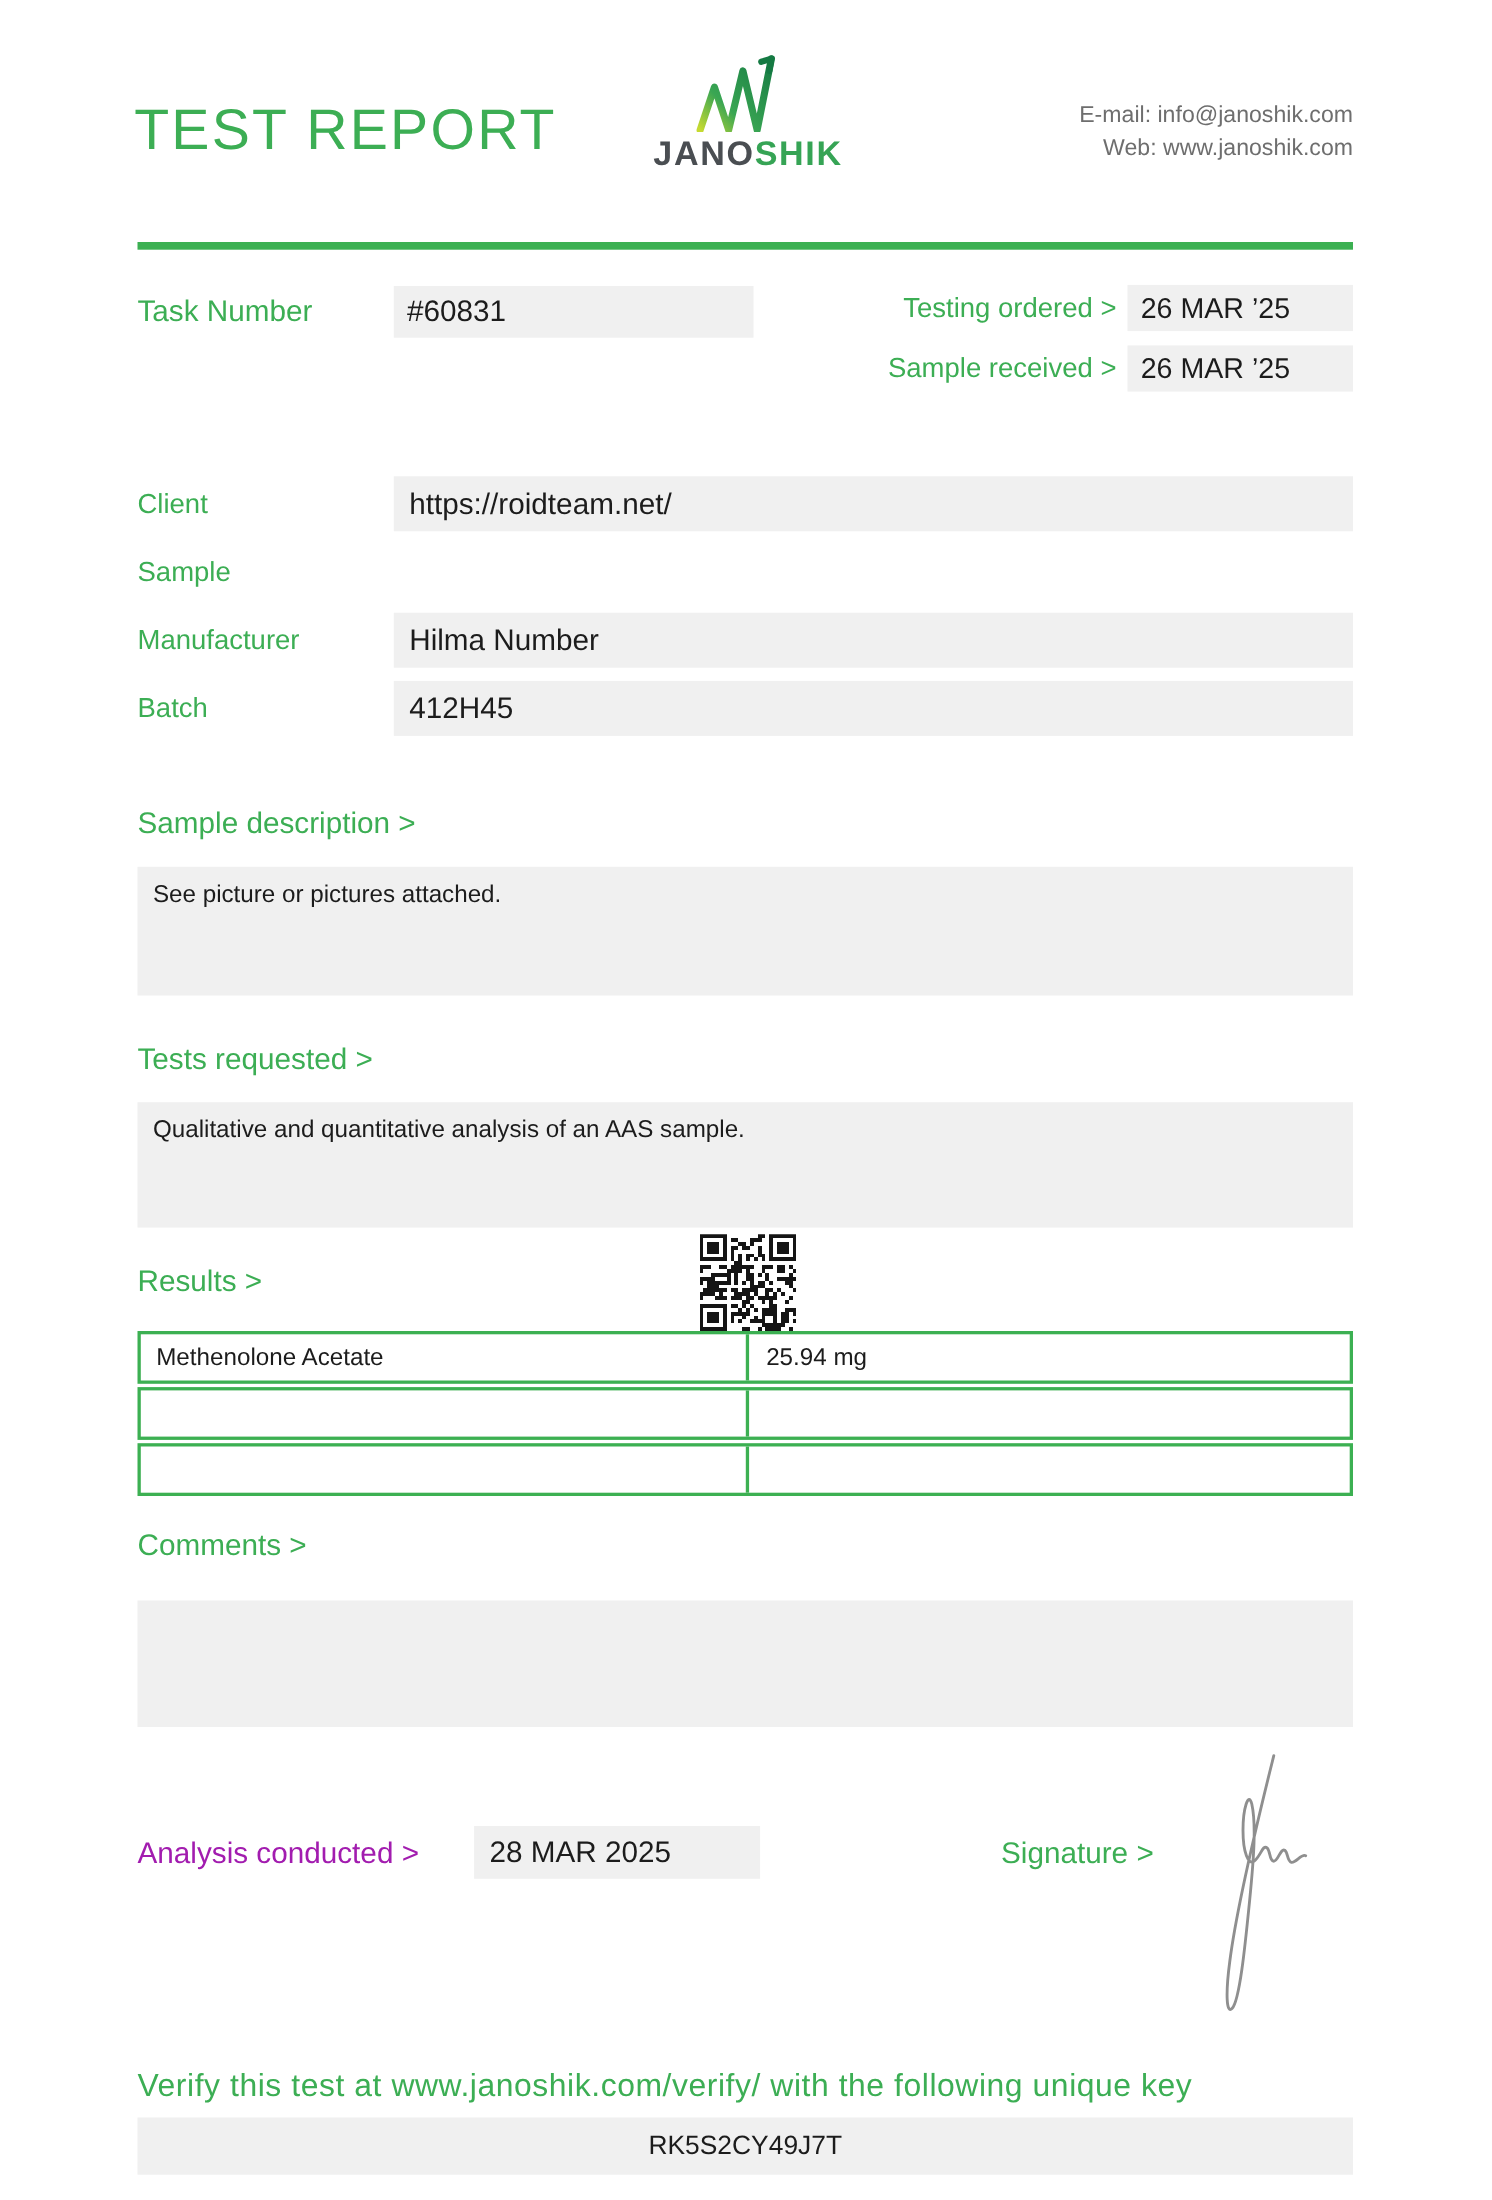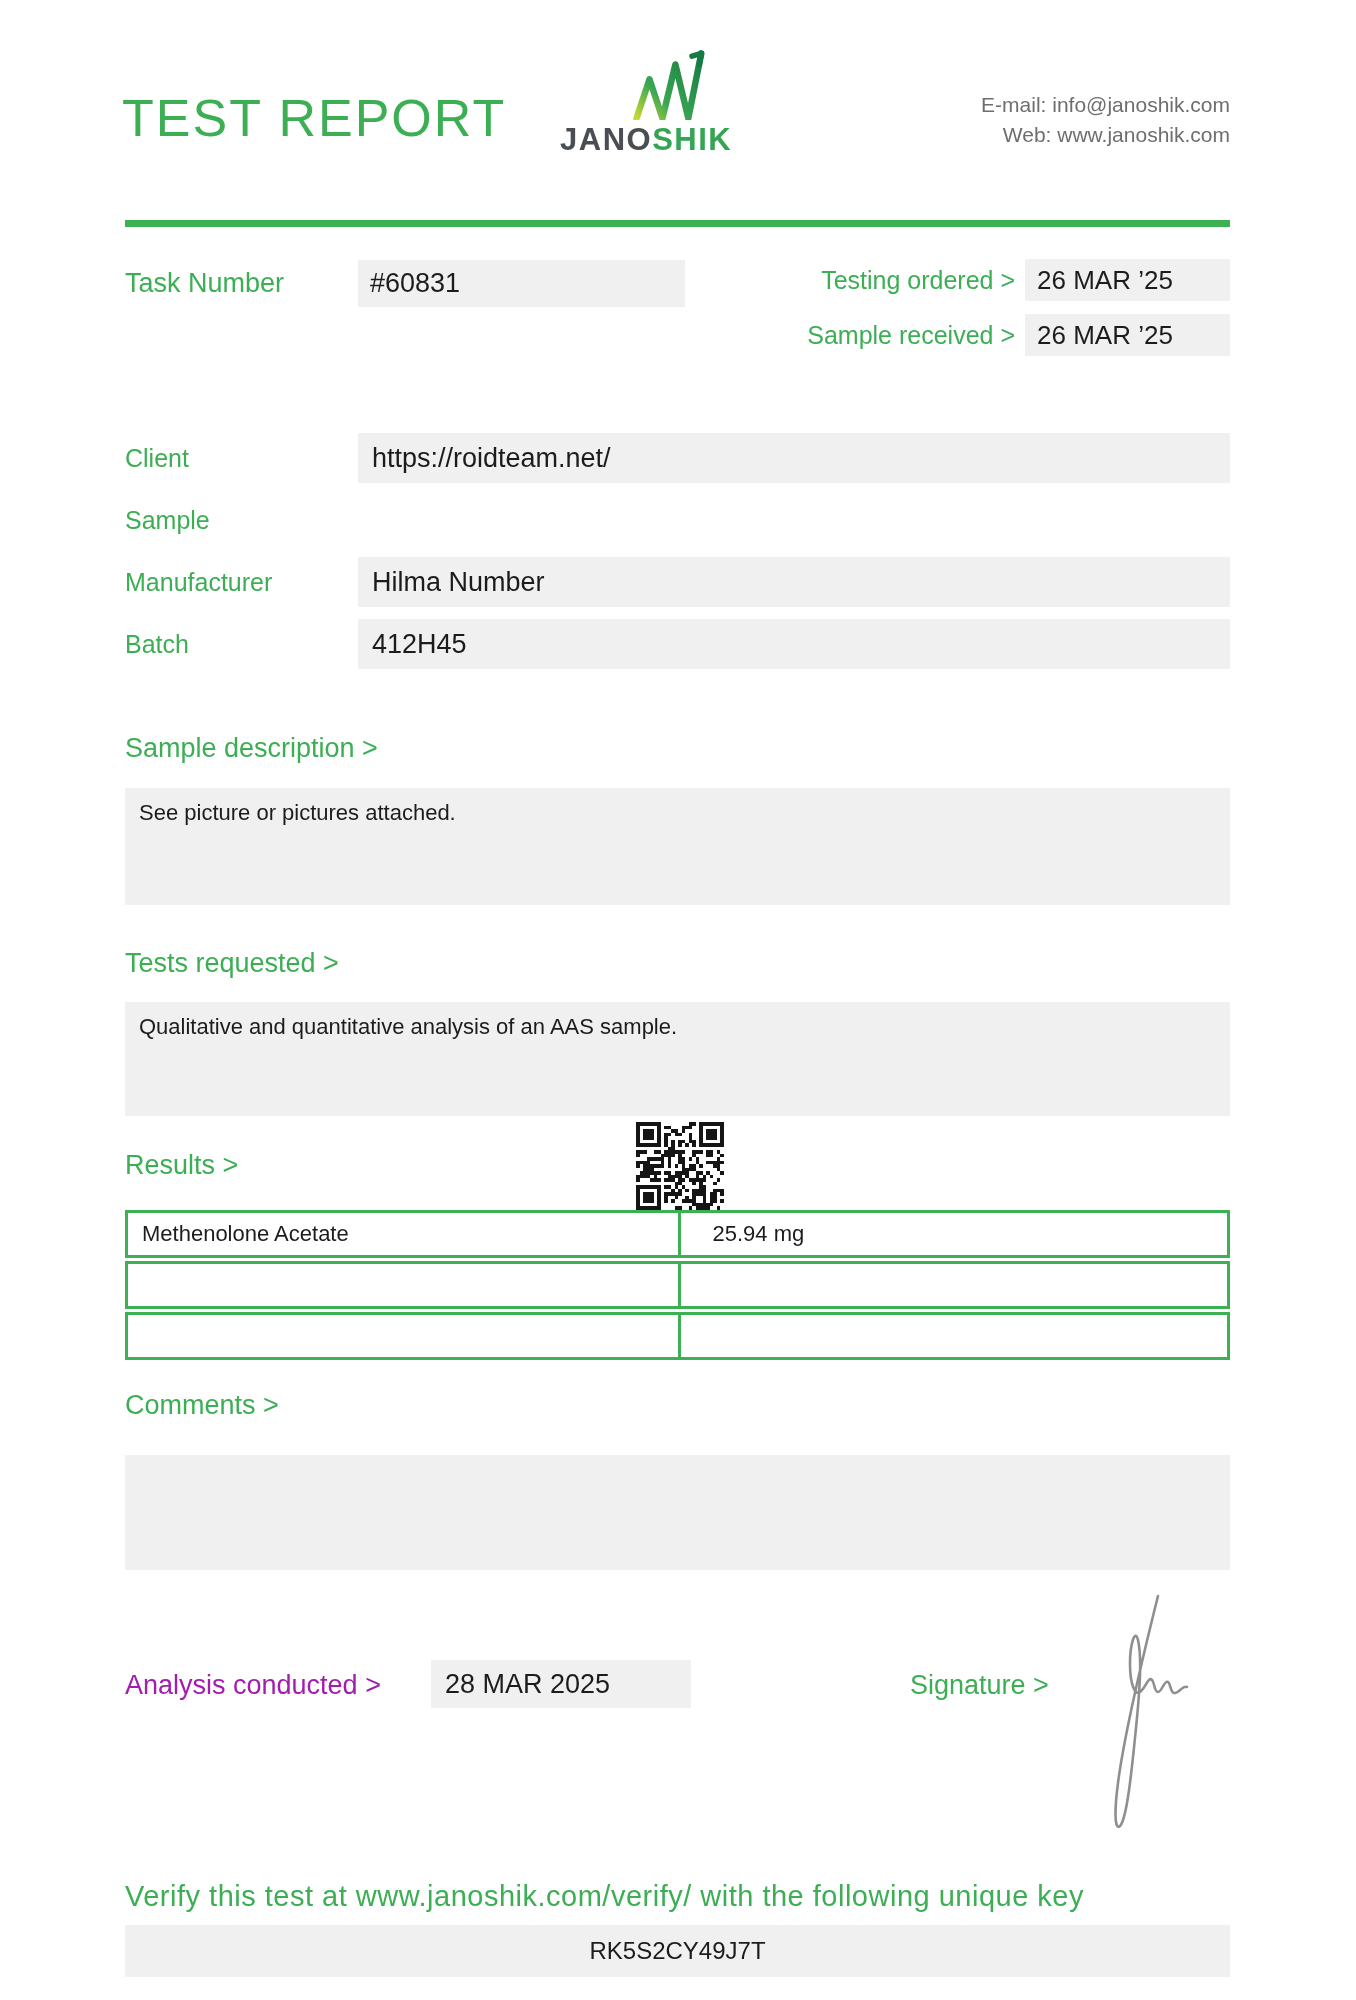--- a/index.html
+++ b/index.html
@@ -9,21 +9,21 @@
     background:#ffffff;
     font-family:"Liberation Sans", sans-serif;
     color:#1c1c1c;
     overflow:hidden;
   }
   .abs{position:absolute;}
   .graybox{background:#f0f0f0;}
 
   
   .title{left:122px;top:88px;font-size:52px;letter-spacing:2px;color:#3cae54;font-weight:400;}
-  .logo{left:560px;top:46px;width:240px;}
+  .logo{left:560px;top:46px;width:240px;text-align:center;}
   .logo-icon{display:block;margin:0 auto;width:104px;height:74px;}
   .logo-text{font-size:31px;font-weight:700;letter-spacing:1.5px;margin-top:2px;}
   .logo-text .dark{color:#4a4e52;}
   .logo-text .grn{color:#36a455;}
   .contact{right:126px;top:90px;text-align:right;font-size:21px;color:#6e6e6e;line-height:30px;}
 
   .rule{left:125px;top:220px;width:1105px;height:7px;background:#3cb052;}
 
   
   .task-label{left:125px;top:268px;font-size:27px;color:#3cae54;}
@@ -39,21 +39,21 @@
 
   
   .sec-head{left:125px;font-size:27px;color:#3cae54;}
   .sec-box{left:125px;width:1105px;box-sizing:border-box;font-size:22px;padding:12px 14px;}
 
   
   .qr{left:636px;top:1122px;width:88px;height:88px;}
   .rtable{left:125px;top:1210px;width:1105px;}
   .trow{display:flex;height:48px;border:3px solid #3cb052;box-sizing:border-box;margin-bottom:3px;background:#fff;}
   .tcell{flex:1 1 50%;display:flex;align-items:center;font-size:22px;padding-left:14px;box-sizing:border-box;}
-  .tcell.right{border-left:3px solid #3cb052;padding-left:32px;}
+  .tcell.right{border-left:3px solid #3cb052;padding-left:16px;}
 
   
   .analysis-label{left:125px;top:1670px;font-size:27px;color:#a21caf;}
   .analysis-box{left:431px;top:1660px;width:260px;height:48px;line-height:48px;font-size:27px;padding-left:14px;box-sizing:border-box;}
   .sig-label{left:910px;top:1670px;font-size:27px;color:#3cae54;}
   .sig{left:1080px;top:1588px;width:120px;height:250px;}
   .verify-text{left:125px;top:1880px;width:1110px;font-size:29px;color:#3cae54;letter-spacing:0.5px;white-space:nowrap;}
   .verify-box{left:125px;top:1925px;width:1105px;height:52px;line-height:52px;font-size:24px;text-align:center;}
 </style>
 </head>

